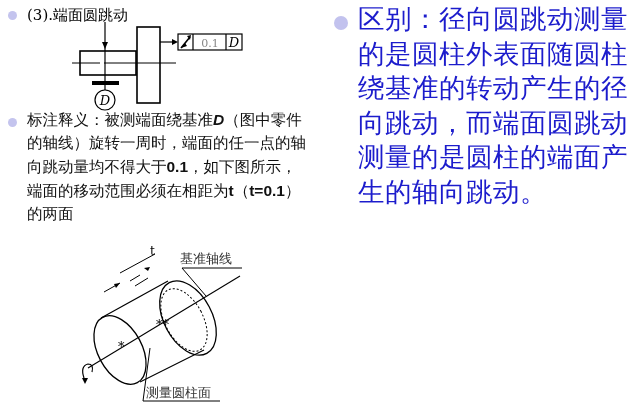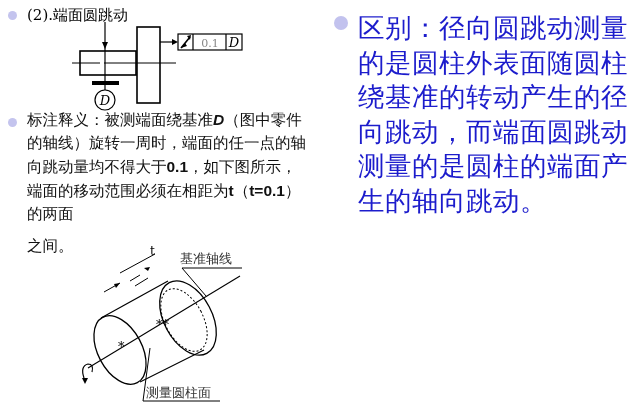--- a/index.html
+++ b/index.html
@@ -17,33 +17,33 @@
     font-family: "DejaVu Serif", "Liberation Serif", serif; letter-spacing:0px;
   }
   .para {
     position:absolute; left:27px; top:108px; width:285px;
     font-size:15.5px; line-height:23px; color:#111;
     font-family: "DejaVu Sans", sans-serif;
   }
   .para b { font-family:"Liberation Sans", sans-serif; font-weight:bold; }
   .para .tail { display:block; margin-top:9px; }
   .right {
-    position:absolute; left:358px; top:11px; width:270px;
+    position:absolute; left:358px; top:4px; width:270px;
     font-size:26.5px; line-height:34.6px; color:#1c1ccc;
-    font-family: Liberation Serif, serif;
+    font-family: Liberation Mono, monospace;
     letter-spacing:0.5px;
   }
   svg { position:absolute; }
   .lbl { font-family:"DejaVu Serif", serif; }
 </style>
 </head>
 <body>
 
 <div class="bullet-dot" style="left:8px; top:11px;"></div>
-<div class="heading">(2).端面圆跳动</div>
+<div class="heading">(3).端面圆跳动</div>
 
 <svg width="200" height="92" viewBox="0 0 200 92" style="left:60px; top:22px;">
 
   <line x1="12" y1="41" x2="116" y2="41" stroke="#000" stroke-width="1"></line>
   <line x1="40" y1="41" x2="44" y2="41" stroke="#fff" stroke-width="2"></line>
 
   <rect x="20" y="29" width="56" height="24" fill="none" stroke="#000" stroke-width="1.6"></rect>
 
   <rect x="77" y="5" width="23" height="76" fill="none" stroke="#000" stroke-width="1.6"></rect>
 
@@ -68,21 +68,20 @@
     <polygon points="127,14 131,13 130,18" fill="#000"></polygon>
     <polygon points="121,26 125,21 127,24" fill="#000"></polygon>
   </g>
   <text x="150" y="25" text-anchor="middle" font-size="11" fill="#888" class="lbl">0.1</text>
   <text x="174" y="25" text-anchor="middle" font-size="13" font-style="italic" class="lbl">D</text>
 </svg>
 
 <div class="bullet-dot" style="left:8px; top:118px;"></div>
 <div class="para">
   <span>标注释义：被测端面绕基准</span><b><i>D</i></b><span>（图中零件的轴线）旋转一周时，端面的任一点的轴向跳动量均不得大于</span><b>0.1</b><span>，如下图所示，端面的移动范围必须在相距为</span><b>t</b><span>（</span><b>t=0.1</b><span>） 的两面</span>
-  <span class="tail">之间。</span>
 </div>
 
 <svg width="200" height="172" viewBox="0 0 200 172" style="left:80px; top:238px;">
 
   <line x1="8" y1="130" x2="160" y2="38" stroke="#000" stroke-width="1.1"></line>
 
   <line x1="126" y1="58" x2="102" y2="30" stroke="#000" stroke-width="1"></line>
   <line x1="102" y1="30" x2="162" y2="30" stroke="#000" stroke-width="1"></line>
   <text x="100" y="25" font-size="13" fill="#333" class="lbl">基准轴线</text>
 

